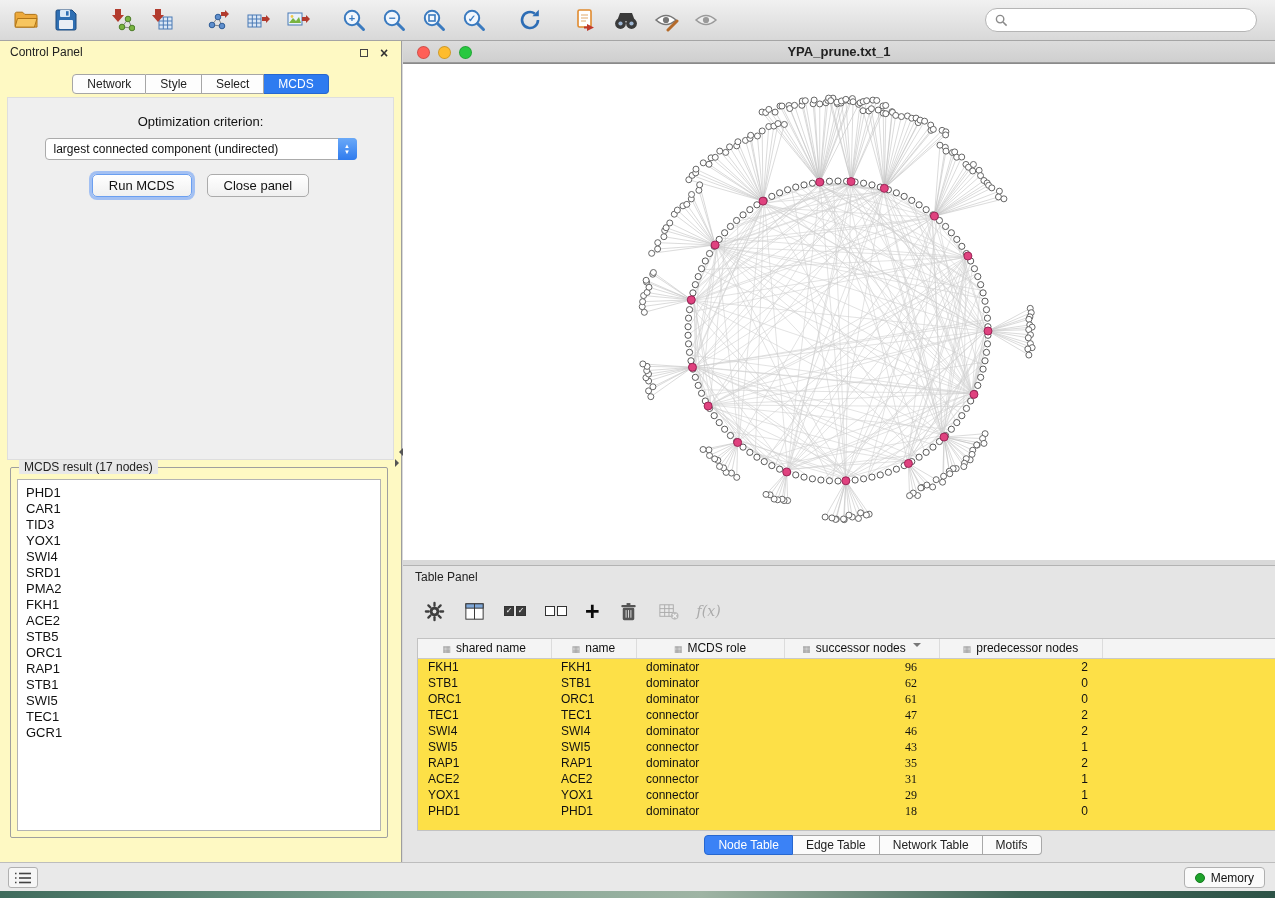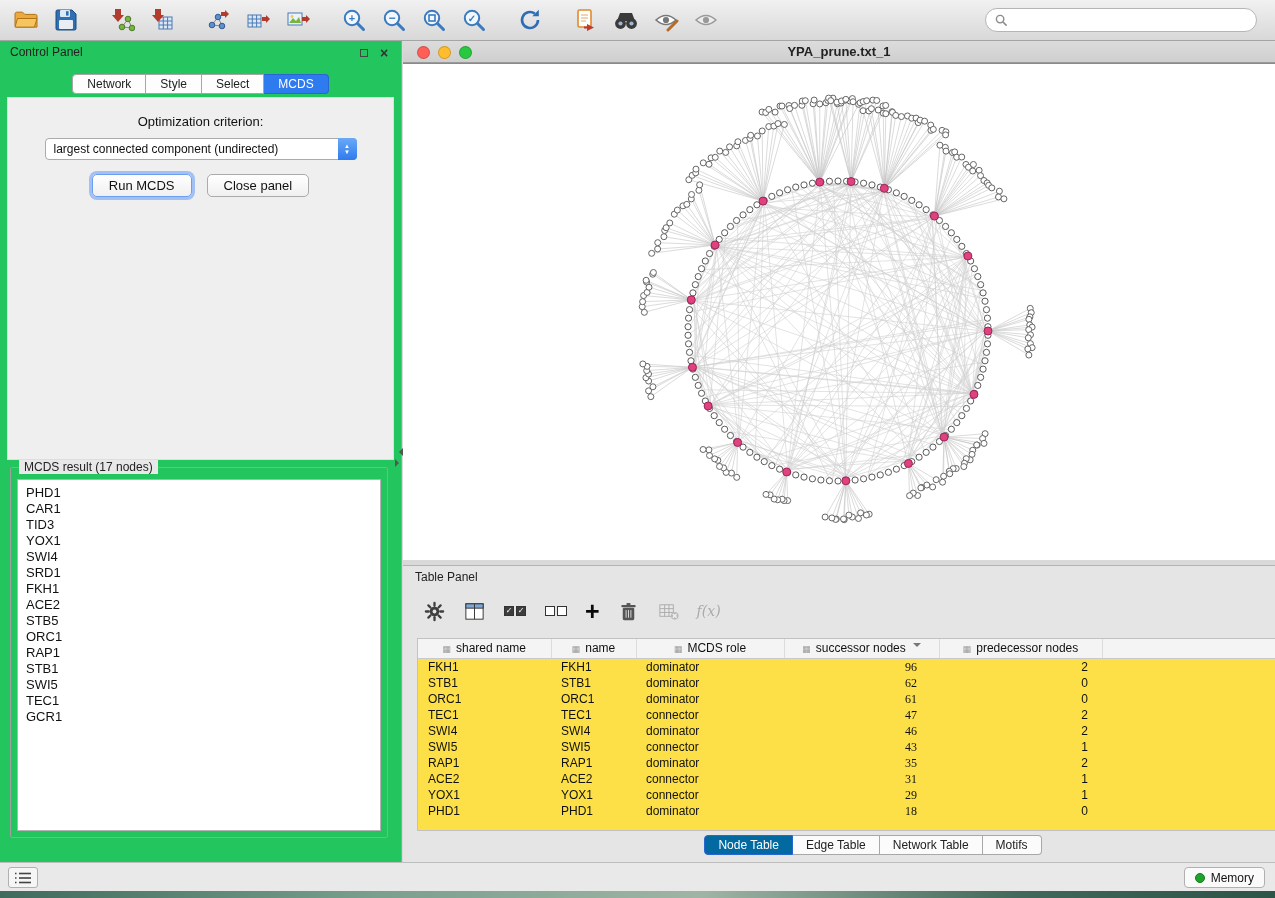--- a/index.html
+++ b/index.html
@@ -13,21 +13,21 @@
     display:flex;align-items:center;padding-left:6px;}
   .tbicon{width:30px;height:30px;margin:0 5px;display:flex;align-items:center;justify-content:center;cursor:default;}
   .tbicon svg{width:26px;height:26px;}
   .tbgap{width:16px;}
   .searchbox{position:absolute;right:18px;top:8px;width:272px;height:24px;background:#fff;
     border:1px solid #b5b5b5;border-radius:12px;display:flex;align-items:center;padding:0 9px;}
   .searchbox svg{width:13px;height:13px;margin-right:6px;flex:none;}
   .searchbox input{border:none;outline:none;flex:1;font-size:12px;font-family:"Liberation Sans",sans-serif;background:transparent;}
 
   
-  .control-panel{position:absolute;left:0;top:41px;width:402px;height:821px;background:#22c55e;border-right:1px solid #9e9e9e;}
+  .control-panel{position:absolute;left:0;top:41px;width:402px;height:821px;background:#fef9c3;border-right:1px solid #9e9e9e;}
   .cp-header{position:absolute;top:0;left:0;right:0;height:24px;}
   .panel-title{position:absolute;left:10px;top:4px;font-size:12px;color:#222;}
   .win-btn{position:absolute;top:5px;width:14px;height:14px;display:flex;align-items:center;justify-content:center;color:#333;}
   .win-btn.float span{width:8px;height:8px;border:1px solid #444;display:block;}
   .win-btn.close{font-size:14px;font-weight:bold;}
   .cp-header .win-btn.float{right:30px;} .cp-header .win-btn.close{right:10px;}
   .cp-tabs{position:absolute;top:33px;left:0;right:0;display:flex;justify-content:center;}
   .cp-tab{height:20px;line-height:18px;padding:0 14px;font-size:12px;background:#fdfdfd;
     border:1px solid #a6a6a6;border-left:none;color:#222;cursor:default;}
   .cp-tab:first-child{border-left:1px solid #a6a6a6;border-radius:4px 0 0 4px;}
@@ -88,21 +88,21 @@
   td.c4{text-align:right;padding-right:14px;}
   .sorticon{color:#9a9a9a;font-size:9px;margin-right:5px;}
   .hdr-chev{display:inline-block;margin-left:7px;border:4px solid transparent;border-top-color:#777;vertical-align:1px;}
   .vscroll{position:absolute;right:0;top:0;bottom:0;width:12px;background:#f4f4f4;border-left:1px solid #ddd;}
   .vthumb{position:absolute;left:2px;width:8px;top:18%;height:52%;background:#c4c4c4;border-radius:4px;}
   .tp-tabs{position:absolute;bottom:7px;left:0;right:0;display:flex;justify-content:center;}
   .tp-tabs .tab{height:20px;line-height:18px;padding:0 13px;font-size:12px;background:#fbfbfb;
     border:1px solid #a8a8a8;border-left:none;color:#222;}
   .tp-tabs .tab:first-child{border-left:1px solid #a8a8a8;border-radius:4px 0 0 4px;}
   .tp-tabs .tab:last-child{border-radius:0 4px 4px 0;}
-  .tp-tabs .tab.active{background:#0369a1;border-color:#2767cf;color:#fff;}
+  .tp-tabs .tab.active{background:#3b82f6;border-color:#2767cf;color:#fff;}
 
   
   .status-bar{position:absolute;left:0;top:862px;width:1275px;height:29px;background:#e9e9e9;border-top:1px solid #bdbdbd;}
   .hamburger{position:absolute;left:8px;top:4px;width:30px;height:21px;background:#f6f6f6;border:1px solid #b0b0b0;border-radius:3px;
     display:flex;align-items:center;justify-content:center;}
   .memory-btn{position:absolute;right:10px;top:4px;height:21px;background:#fafafa;border:1px solid #b0b0b0;border-radius:4px;
     display:flex;align-items:center;gap:6px;padding:0 10px;font-size:12px;color:#111;}
   .memdot{width:10px;height:10px;border-radius:50%;background:#1ea32b;border:1px solid #157a1f;}
   .desktop-strip{position:absolute;left:0;top:891px;width:1275px;height:7px;
     background:linear-gradient(90deg,#3f6b5c,#7ba08e 30%,#9fb4a4 55%,#41685a 80%,#2e5347);}
@@ -296,20 +296,21 @@
     </div>
     <div class="mcds-group">
       <span class="mcds-legend">MCDS result (17 nodes)</span>
       <div class="mcds-list" id="mcds-list">
           <div class="mcds-item">PHD1</div>
           <div class="mcds-item">CAR1</div>
           <div class="mcds-item">TID3</div>
           <div class="mcds-item">YOX1</div>
           <div class="mcds-item">SWI4</div>
           <div class="mcds-item">SRD1</div>
+          <div class="mcds-item">PMA2</div>
           <div class="mcds-item">FKH1</div>
           <div class="mcds-item">ACE2</div>
           <div class="mcds-item">STB5</div>
           <div class="mcds-item">ORC1</div>
           <div class="mcds-item">RAP1</div>
           <div class="mcds-item">STB1</div>
           <div class="mcds-item">SWI5</div>
           <div class="mcds-item">TEC1</div>
           <div class="mcds-item">GCR1</div>
         </div>

